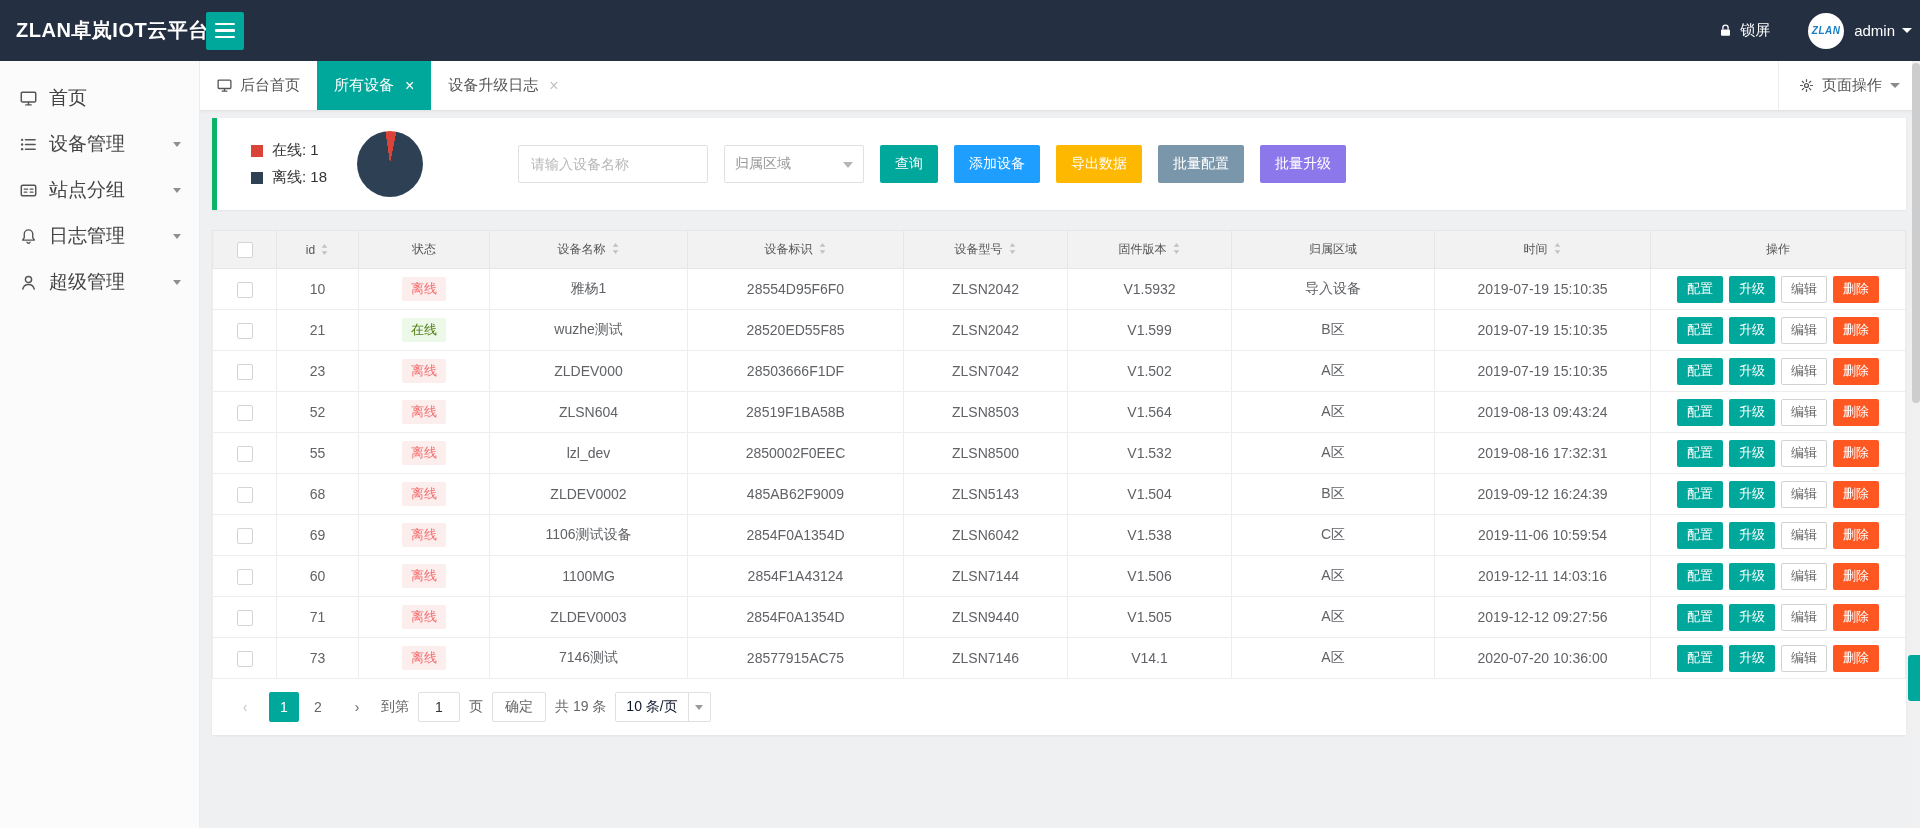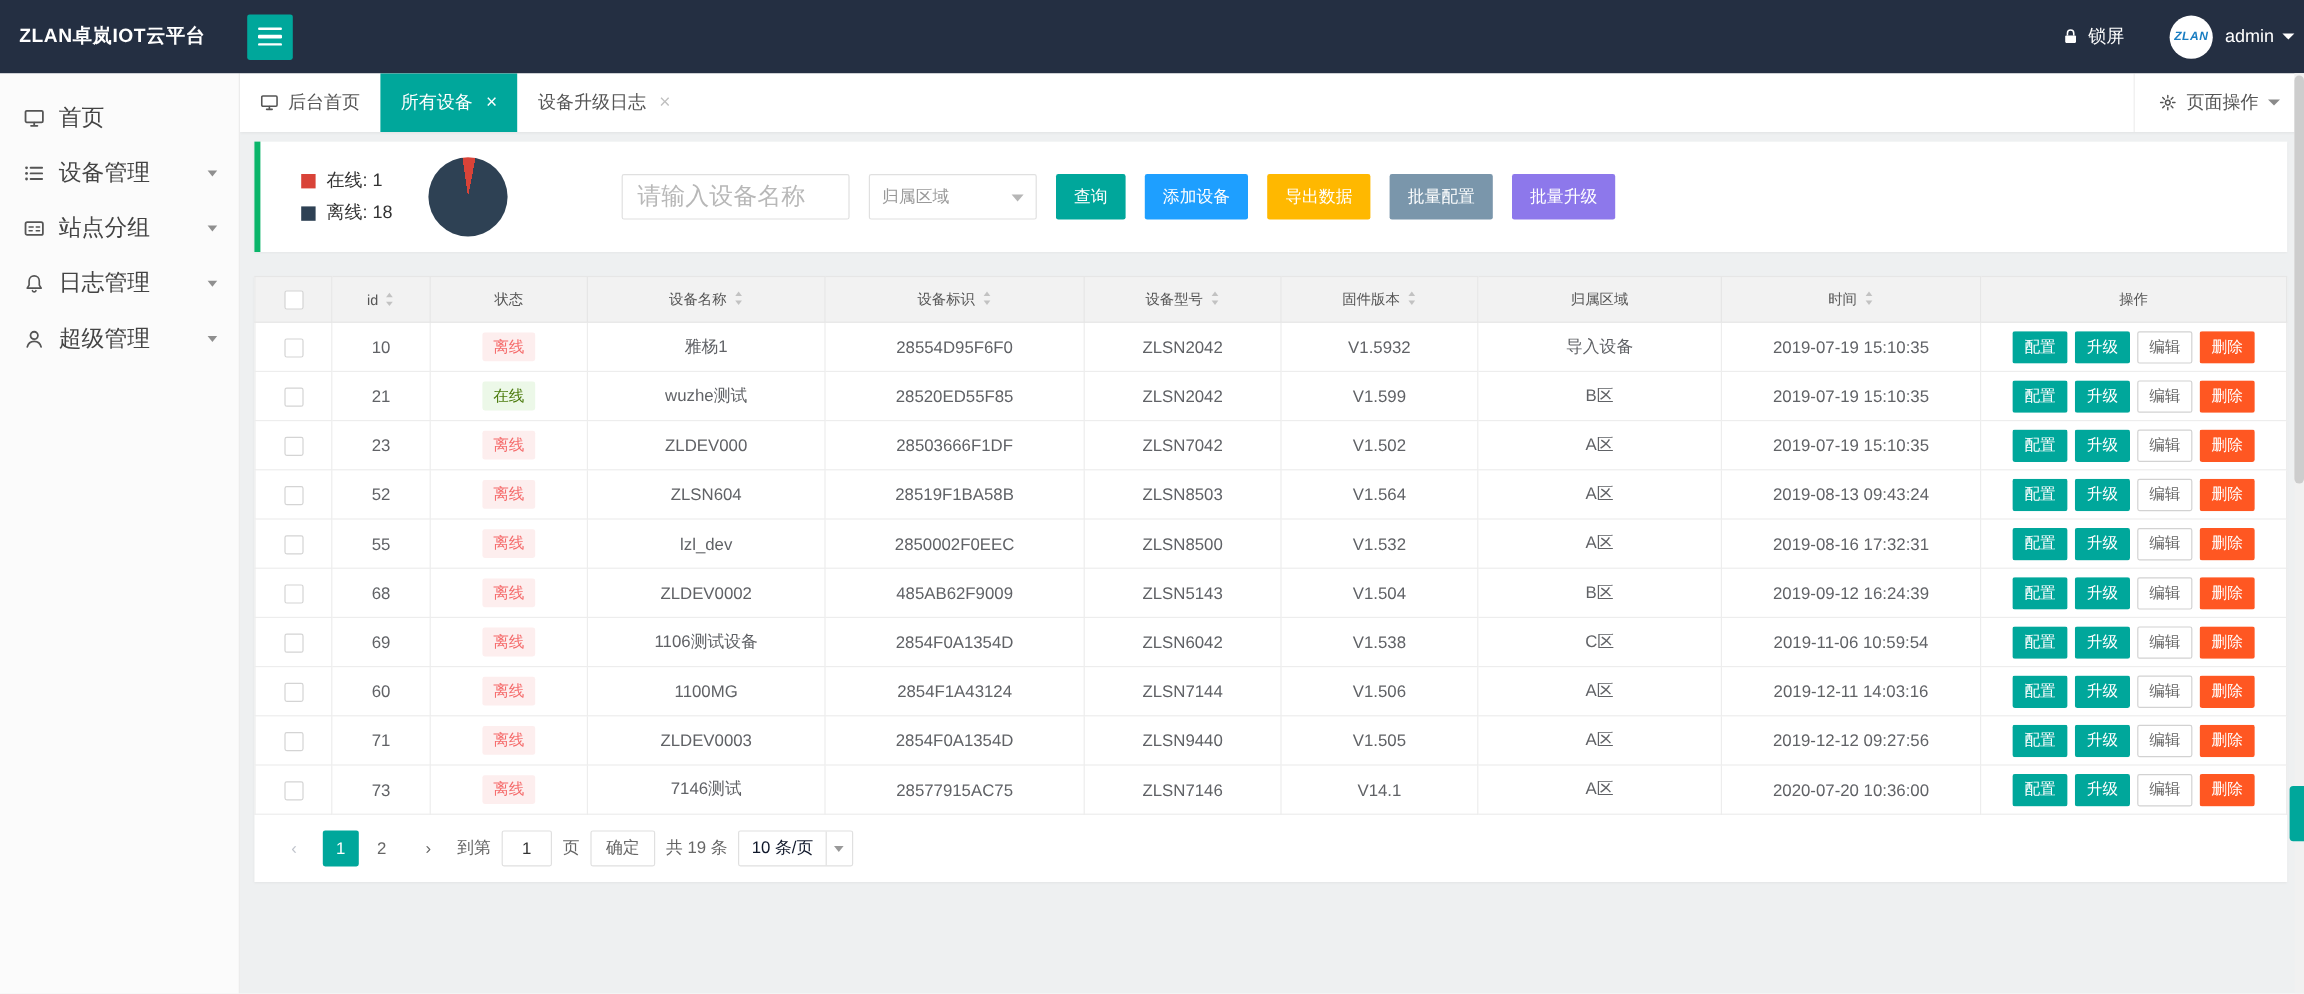--- a/index.html
+++ b/index.html
@@ -5,21 +5,21 @@
   :root{
     --topbar:#242f42; --teal:#00a79b; --green:#0ab56a; --blue:#1e9fff;
     --orange:#ffb800; --slate:#7a96ab; --purple:#8d78eb; --danger:#ff5722;
   }
   *{box-sizing:border-box;margin:0;padding:0}
   html,body{width:1920px;height:828px;overflow:hidden}
   body{font-family:"Liberation Sans","DejaVu Sans",sans-serif;background:#eef0f1;position:relative;font-size:14px;color:#333}
 
   
   .topbar{position:absolute;top:0;left:0;right:0;height:61px;background:var(--topbar);display:flex;align-items:center;color:#fff;z-index:10}
-  .brand{width:200px;padding-left:16px;font-size:16px;font-weight:600;letter-spacing:.5px;white-space:nowrap}
+  .brand{width:200px;padding-left:16px;font-size:20px;font-weight:600;letter-spacing:.5px;white-space:nowrap}
   .hamburger{width:38px;height:38px;background:var(--teal);border:none;margin-left:6px;display:flex;flex-direction:column;justify-content:center;align-items:center;gap:4px;cursor:pointer;border-radius:2px}
   .hamburger span{display:block;width:20px;height:2.5px;background:#fff;border-radius:1px}
   .topbar-right{margin-left:auto;display:flex;align-items:center;padding-right:8px}
   .lock{display:flex;align-items:center;gap:7px;font-size:15px;margin-right:38px;cursor:pointer}
   .icon14 svg{width:15px;height:15px;display:block;color:#fff}
   .logo-circle{width:36px;height:36px;border-radius:50%;background:#fff;display:flex;align-items:center;justify-content:center;margin-right:10px}
   .logo-circle span{color:#1a7ec2;font-size:10px;font-weight:bold;font-style:italic;letter-spacing:.5px}
   .user{display:flex;align-items:center;gap:7px;font-size:15px;cursor:pointer}
   .caret{width:0;height:0;border-left:5px solid transparent;border-right:5px solid transparent;border-top:5px solid #fff}
   .caret.gray{border-top-color:#8a8a8a}
@@ -43,21 +43,21 @@
   .page-ops{margin-left:auto;display:flex;align-items:center;gap:8px;padding:0 20px;border-left:1px solid #eee;color:#555;font-size:15px;cursor:pointer}
   .page-ops .ops-icon svg{width:15px;height:15px;display:block;color:#555}
 
   
   .stats-panel{margin:8px 14px 0 12px;background:#fff;height:92px;display:flex;align-items:center;border-left:5px solid var(--green);box-shadow:0 1px 2px rgba(0,0,0,.05)}
   .legend{margin-left:34px}
   .legend-row{display:flex;align-items:center;gap:9px;font-size:15px;color:#333;margin:8px 0}
   .legend-sq{width:12px;height:12px;display:inline-block}
   .pie{width:66px;height:66px;border-radius:50%;margin-left:30px;flex:none}
   .filter{display:flex;align-items:center;margin-left:95px;gap:16px}
-  .input{width:190px;height:38px;border:1px solid #e0e0e0;border-radius:2px;padding:0 12px;font-size:20px;color:#0369a1;outline:none}
+  .input{width:190px;height:38px;border:1px solid #e0e0e0;border-radius:2px;padding:0 12px;font-size:14px;color:#0369a1;outline:none}
   .input::placeholder{color:#b8b8b8}
   .select{width:140px;height:38px;border:1px solid #e0e0e0;border-radius:2px;display:flex;align-items:center;justify-content:space-between;padding:0 10px;color:#999;font-size:14px;background:#fff;cursor:pointer}
   .sel-caret{width:0;height:0;border:5px solid transparent;border-top:6px solid #b6b6b6;margin-top:6px}
   .btn{height:38px;border:none;border-radius:2px;color:#fff;font-size:14px;padding:0 15px;cursor:pointer;white-space:nowrap}
   .btn-teal{background:var(--teal)} .btn-blue{background:var(--blue)} .btn-orange{background:var(--orange)}
   .btn-slate{background:var(--slate)} .btn-purple{background:var(--purple)}
 
   
   .table-panel{margin:20px 14px 0 12px;background:#fff;box-shadow:0 1px 2px rgba(0,0,0,.05)}
   table{width:100%;border-collapse:collapse;table-layout:fixed}

